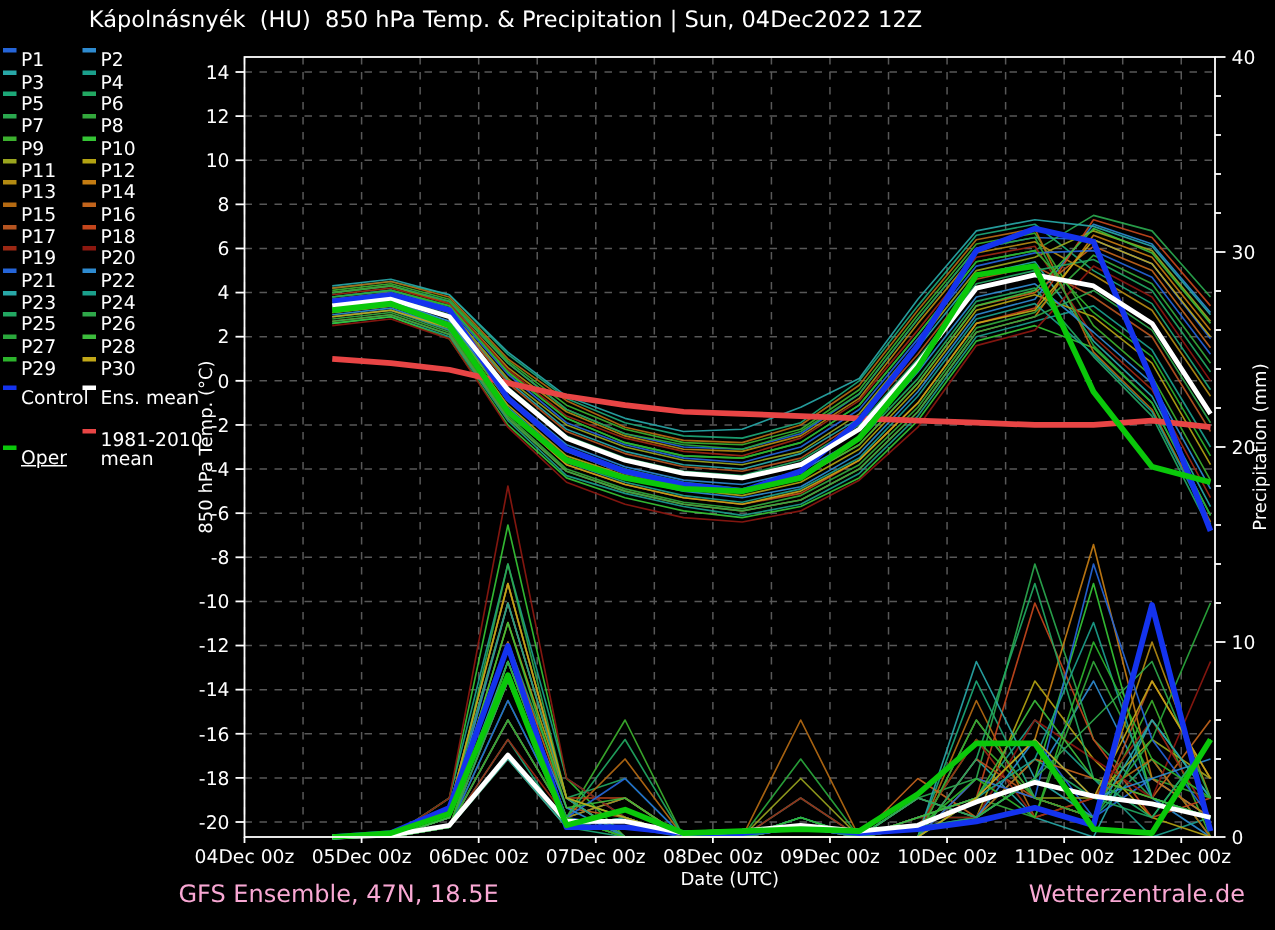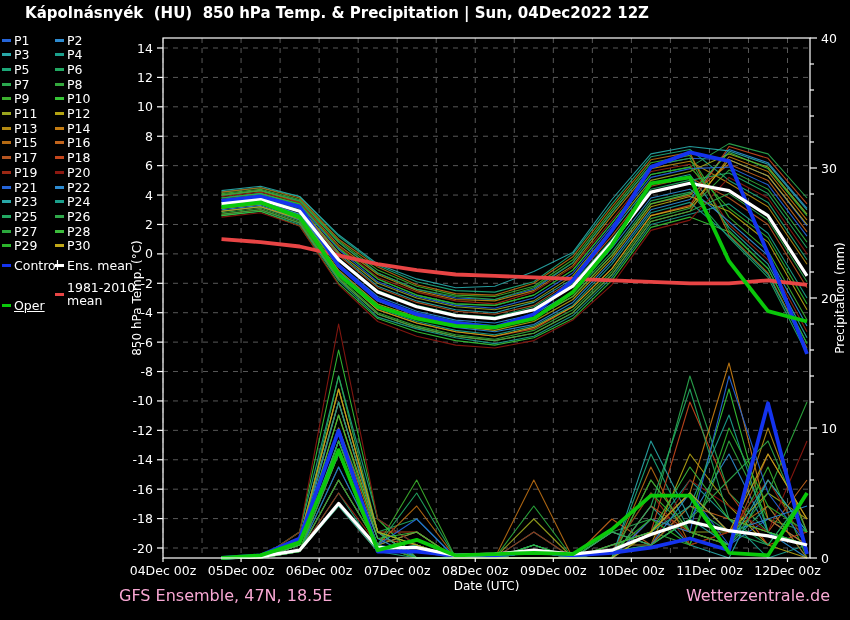--- a/index.html
+++ b/index.html
@@ -1,21 +1,21 @@
 <!DOCTYPE html>
 <html><head>
 <meta charset="utf-8">
 <style>
   html,body{margin:0;padding:0;background:#000;width:850px;height:620px;overflow:hidden;
     font-family:"DejaVu Sans",sans-serif;-webkit-font-smoothing:antialiased;}
   #stage{position:relative;width:850px;height:620px;background:#000;}
   #chart-title{position:absolute;top:4px;left:0;width:674px;text-align:center;color:#fff;
-    font-size:15px;font-weight:bold;white-space:pre;}
+    font-size:15px;font-weight:normal;white-space:pre;}
   #legend{position:absolute;top:0;left:0;width:160px;height:320px;}
-  .lg-item{position:absolute;display:flex;align-items:center;height:16px;color:#fff;font-size:12.5px;white-space:pre;}
+  .lg-item{position:absolute;display:flex;height:16px;color:#fff;font-size:12.5px;white-space:pre;}
   .lg-swatch{display:inline-block;width:9px;height:3px;margin-right:3px;flex:0 0 9px;}
   .lg-two{line-height:13px;}
   #svg-wrap{position:absolute;top:0;left:0;}
   .footer{position:absolute;color:#f9a8d4;font-size:16px;top:586px;}
   #footer-left{left:119px;}
   #footer-right{right:20px;text-align:right;}
 </style>
 </head>
 <body>
 

